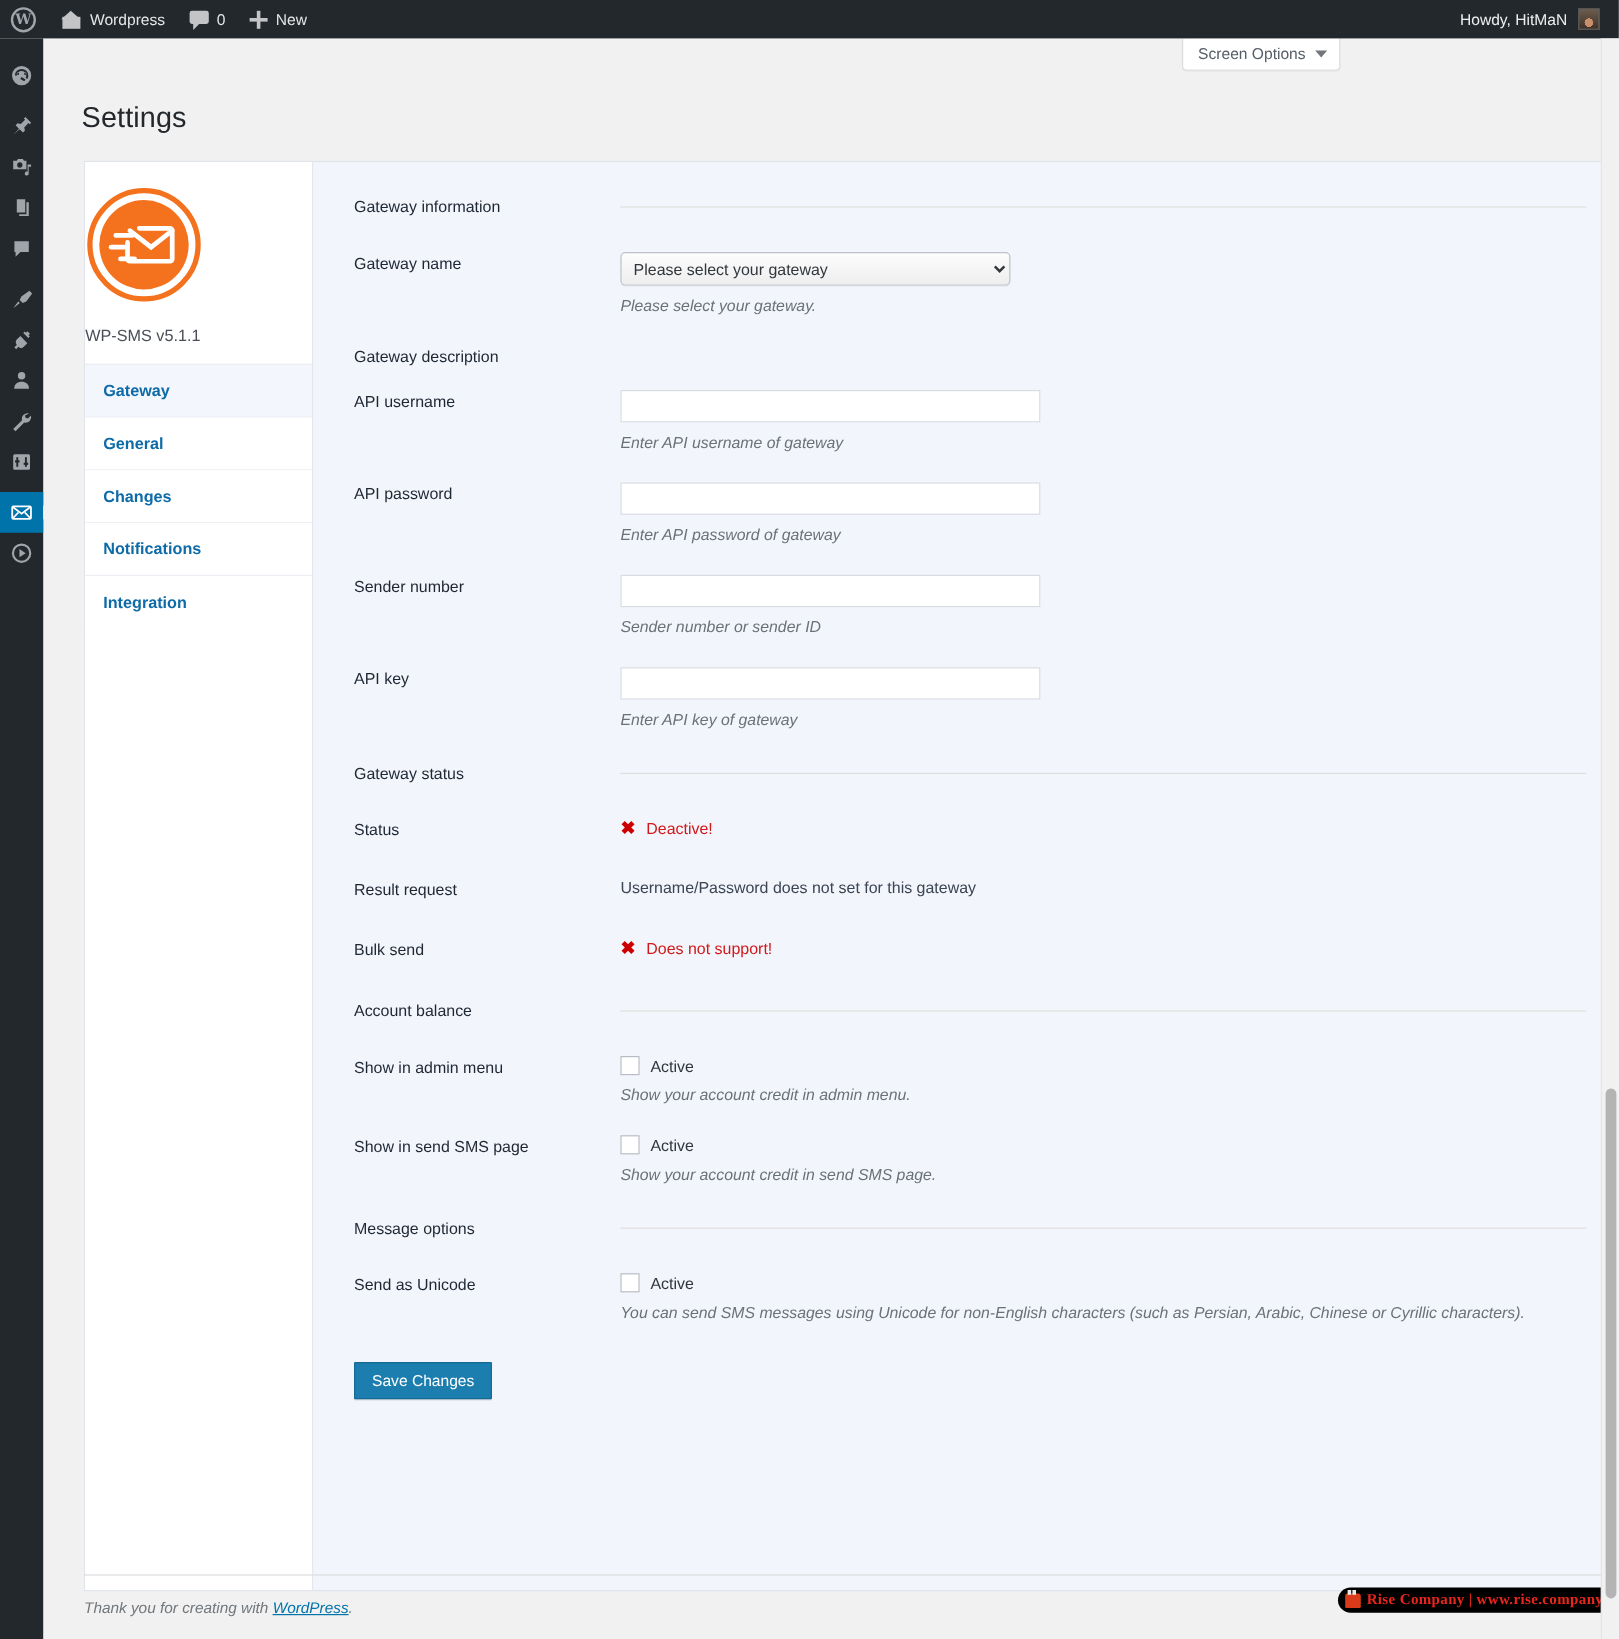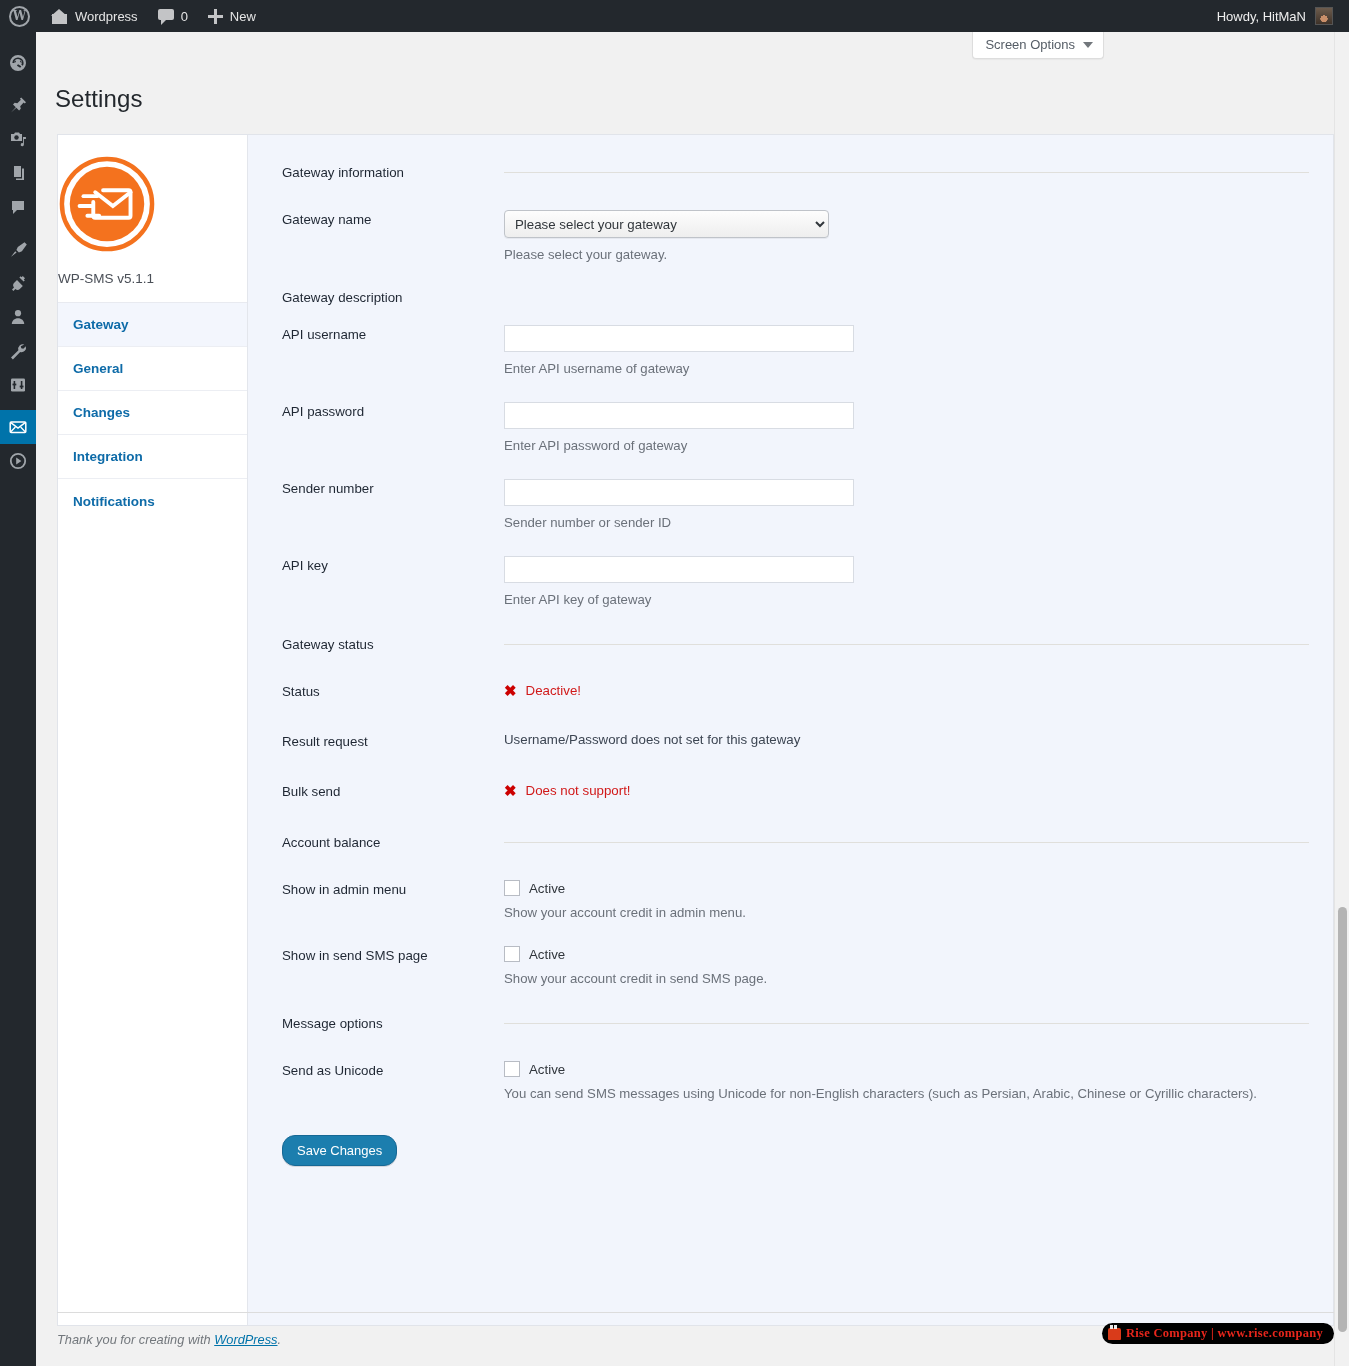--- a/index.html
+++ b/index.html
@@ -106,21 +106,21 @@
     width:0;height:0;
     border-top:6px solid transparent;
     border-bottom:6px solid transparent;
     border-left:8px solid #f1f1f1;
   }
   .gico { display:block; fill:#a0a5aa; }
   .menu-ico-row.active .gico { fill:#ffffff; }
 
   
   #wpwrap {
-    position: absolute; top: 32px; left: 35px;
+    position: absolute; top: 32px; left: 48px;
     width: 1090px; height: 1334px;
     background: #f1f1f1;
   }
 
   #screen-meta-links {
     position: absolute; top: 0px; right: 21px;
     z-index: 30;
   }
   #screen-options-btn {
     background: #fff;
@@ -225,20 +225,21 @@
   input.txt {
     width: 350px; height: 27px;
     border: 1px solid #d8dce3;
     background: #fff;
     font-size: 13.3px;
     padding: 2px 7px;
     font-family: "Liberation Sans", sans-serif;
     color: #32373c;
   }
   .hint {
+    font-style: italic;
     font-size: 13.2px;
     color: #6b717a;
     margin-top: 9px;
   }
   .status-line {
     font-size: 13.3px; color: #d11919;
     display:flex; align-items:center; gap: 9px;
     padding-top: 1px;
   }
   .xmark {
@@ -259,21 +260,21 @@
     cursor: pointer;
   }
   #save-btn {
     margin-top: 4px;
     background: #1c7eae;
     border: 1px solid #166895;
     color: #fff;
     font-size: 13px;
     font-family: "Liberation Sans", sans-serif;
     padding: 7px 14px;
-    border-radius: 13px;
+    border-radius: 1px;
     cursor: pointer;
     box-shadow: 0 1px 0 rgba(0,0,0,.12);
   }
 
   
   #wpfooter {
     position: absolute; left: 22px; bottom: 0px;
     width: 1291px; height: 54px;
     border-top: 1px solid #dcdcdc;
     display: flex; align-items: center;
@@ -459,24 +460,24 @@
       <div class="nav-item active">
         <span>Gateway</span>
       </div>
       <div class="nav-item">
         <span>General</span>
       </div>
       <div class="nav-item">
         <span>Changes</span>
       </div>
       <div class="nav-item">
+        <span>Notifications</span>
+      </div>
+      <div class="nav-item">
         <span>Integration</span>
-      </div>
-      <div class="nav-item">
-        <span>Notifications</span>
       </div>
     </div>
 
     <div id="form-area">
 
       
       <div class="row section-head">
         <div class="lbl">Gateway information</div>
         <div class="ctl">
             <div class="rule"></div>

